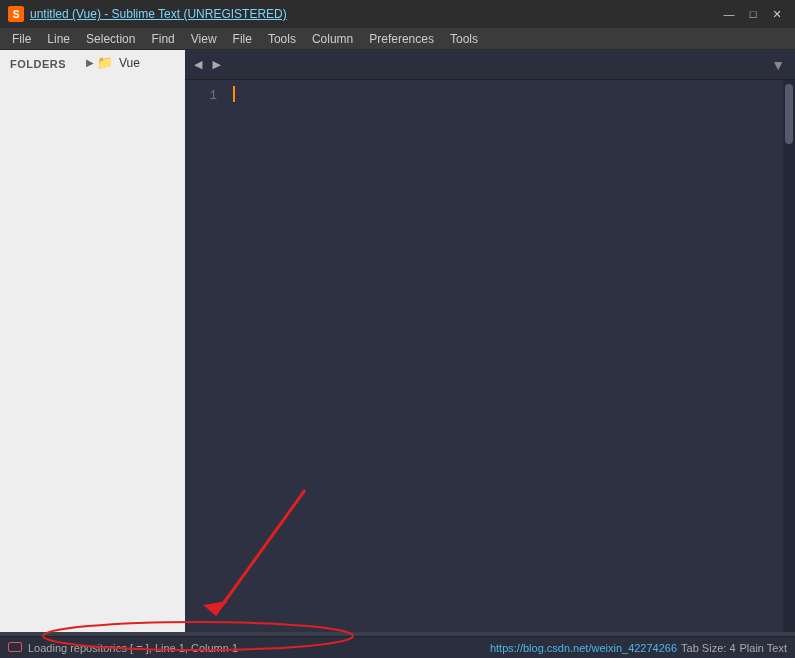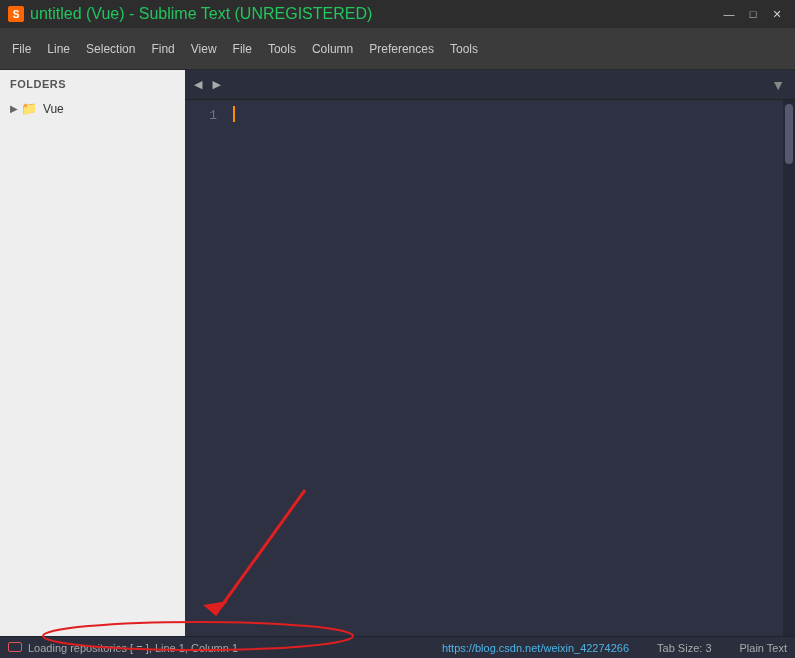--- a/index.html
+++ b/index.html
@@ -32,22 +32,23 @@
       display: inline-flex;
       align-items: center;
       justify-content: center;
       font-size: 10px;
       color: white;
       font-weight: bold;
       flex-shrink: 0;
     }
     #title-bar .title-text {
       flex: 1;
-      font-size: 16px;
-      color: #22c55e;
+      font-size: 12px;
+      color: #7dd3fc;
+      text-decoration: underline;
     }
     #title-bar .window-controls {
       display: flex;
       gap: 4px;
       align-items: center;
     }
     #title-bar .win-btn {
       width: 20px;
       height: 20px;
       display: flex;
@@ -56,21 +57,21 @@
       color: #cccccc;
       font-size: 11px;
       cursor: pointer;
       background: transparent;
       border: none;
     }
 
     
     #menu-bar {
       background: #3b3b3b;
-      height: 42px;
+      height: 22px;
       display: flex;
       align-items: center;
       padding: 0 4px;
       color: #cccccc;
       font-size: 12px;
       user-select: none;
       border-bottom: 1px solid #2a2a2a;
     }
     #menu-bar .menu-item {
       padding: 2px 8px;
@@ -84,21 +85,21 @@
       display: flex;
       height: calc(658px - 28px - 26px - 22px);
     }
 
     
     #sidebar {
       width: 185px;
       background: #eeeeee;
       flex-shrink: 0;
       display: flex;
-      flex-direction: column;
+      flex-direction: row;
     }
     #sidebar-header {
       padding: 8px 10px 6px 10px;
       font-size: 11px;
       font-weight: bold;
       color: #555555;
       letter-spacing: 0.5px;
       background: #eeeeee;
     }
     #sidebar-content {
@@ -307,20 +308,20 @@
     <polygon points="215,615 228,601 203,605" fill="#e02020"></polygon>
   </svg>
 
   <div style="position:absolute;bottom:0;left:0;right:0;height:22px;background:#2a2e3d;display:flex;align-items:center;padding:0 8px;font-size:11px;color:#aaaaaa;border-top:1px solid #1e2130;">
     <div style="display:flex;align-items:center;gap:4px;flex:1;">
       <span>
         <span class="git-icon"></span>
       </span>
       <span>Loading repositories [  =  ],  Line 1, Column 1</span>
     </div>
-    <div style="display:flex;gap:28px;align-items:flex-end;">
+    <div style="display:flex;gap:4px;align-items:flex-end;">
       <span style="color:#4db6e8;">https://blog.csdn.net/weixin_42274266</span>
-      <span>Tab Size: 3</span>
+      <span>Tab Size: 4</span>
       <span>Plain Text</span>
     </div>
   </div>
 
 </div>
 
 </body></html>

